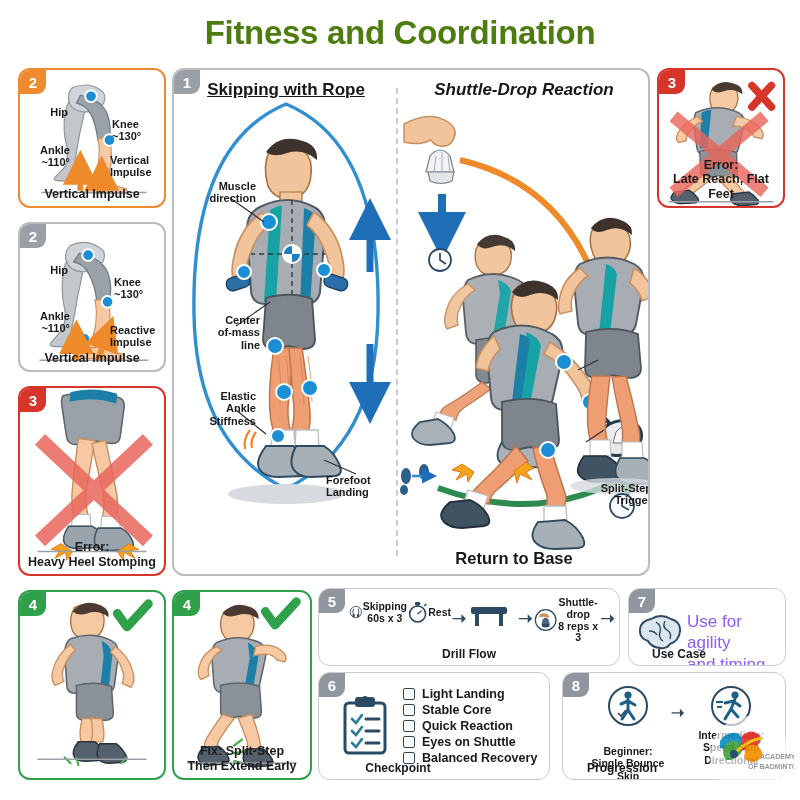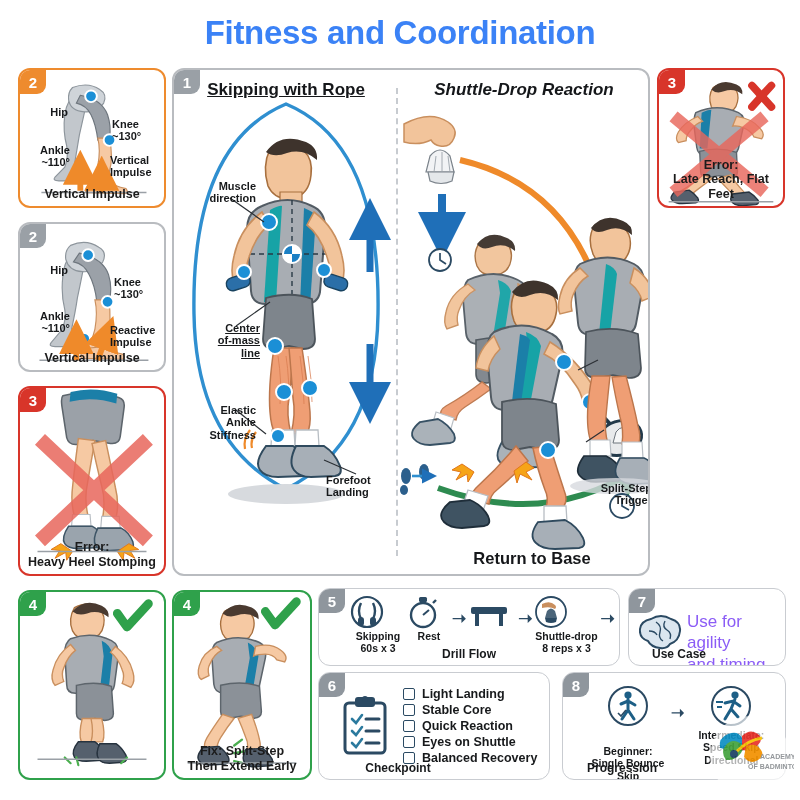--- a/index.html
+++ b/index.html
@@ -8,21 +8,21 @@
     background: #ffffff;
     font-family: "Liberation Sans", sans-serif;
     overflow: hidden;
     position: relative;
   }
   #stage { position: relative; width: 800px; height: 800px; }
 
   .title {
     position: absolute; top: 14px; left: 0; width: 800px;
     text-align: center;
-    font-size: 33px; font-weight: bold; color: #3b82f6;
+    font-size: 33px; font-weight: bold; color: #4d7c0f;
     letter-spacing: -0.3px;
   }
 
   .panel {
     position: absolute;
     background: #fff;
     border-radius: 12px;
     overflow: hidden;
   }
   .panel.orange { border: 2.5px solid #ee8b2e; }
@@ -67,21 +67,21 @@
     line-height: 1.12; text-align: right;
   }
   .lbl.l { text-align: right; }
   .lbl.r { text-align: left; }
 
   svg { display: block; }
   .fig { position: absolute; inset: 0; }
 
   
   .flowrow { position: absolute; display: flex; align-items: flex-start; }
-  .flowitem { display: flex; flex-direction: column; width: 66px; }
+  .flowitem { display: flex; flex-direction: row; align-items: center; width: 66px; }
   .flowitem .fl { font-size: 10.5px; font-weight: bold; color: #17191b; text-align: center; line-height:1.12; margin-top:2px;}
   .arrowch { font-size: 17px; color: #2b4a63; margin: 13px 1px 0 1px; font-weight: bold;}
   .panel-foot {
     position: absolute; bottom: 4px; width: 100%; text-align: center;
     font-size: 12px; font-weight: bold; color: #17191b;
   }
   .checkrow { display: flex; align-items: center; gap: 7px; margin-bottom: 2px; }
   .cbox { width: 12px; height: 12px; border: 1.6px solid #2b4a63; border-radius: 2px; flex: none; }
   .ctxt { font-size: 12.5px; font-weight: bold; color: #17191b; }
   .usecase-txt { font-size: 17px; font-weight: normal; color: #8b5cf6; line-height: 1.25; }
@@ -359,22 +359,22 @@
         <line x1="56" y1="104" x2="90" y2="128"></line>
         <line x1="62" y1="232" x2="96" y2="208"></line>
         <line x1="62" y1="316" x2="92" y2="340"></line>
         <line x1="182" y1="380" x2="150" y2="366"></line>
       </g>
 
       <path d="M196 178 L196 118" stroke="#1f6fb8" stroke-width="7" marker-end="url(#arrBlue)"></path>
       <path d="M196 250 L196 316" stroke="#1f6fb8" stroke-width="7" marker-end="url(#arrBlue)"></path>
     </svg>
     <div class="lbl" style="left:8px; top:110px; width:74px;">Muscle<br>direction</div>
-    <div class="lbl" style="left:6px; top:252px; width:80px;text-decoration:underline;">Center<br>of-mass<br>line</div>
-    <div class="lbl" style="left:4px; top:320px; width:78px;margin-top:14px;">Elastic<br>Ankle<br>Stiffness</div>
+    <div class="lbl" style="left:6px; top:244px; width:80px;">Center<br>of-mass<br>line</div>
+    <div class="lbl" style="left:4px; top:320px; width:78px;">Elastic<br>Ankle<br>Stiffness</div>
     <div class="lbl r" style="left:152px; top:404px; width:70px;">Forefoot<br>Landing</div>
 
     <div class="bigtitle" style="left:224px; width:252px;font-style:italic;">Shuttle-Drop Reaction</div>
     <svg style="position:absolute; left:224px; top:24px; width:252px; height:460px;" viewBox="0 0 252 460">
 
       <path d="M6 30 q26 -14 44 -2 q10 7 6 16 q-4 10 -14 8 q-6 -1 -9 -6 q-12 6 -27 2 z" fill="#f2c49b" stroke="#c98f5e" stroke-width="1.5"></path>
 
       <path d="M32 62 q10 -12 20 0 l4 16 l-28 0 z" fill="#f2f3f5" stroke="#7c848c" stroke-width="1.2"></path>
       <path d="M30 78 l26 0 l-2 9 q-11 5 -22 0 z" fill="#e4e7ea" stroke="#7c848c" stroke-width="1.2"></path>
       <g stroke="#9aa2a9" stroke-width="0.9">
@@ -469,21 +469,21 @@
       <path d="M224 404 L224 412 L231 416" stroke="#2b4a63" stroke-width="1.7" fill="none"></path>
 
       <g stroke="#2a2f34" stroke-width="1.2" fill="none">
         <line x1="180" y1="276" x2="200" y2="266"></line>
         <line x1="188" y1="348" x2="206" y2="336"></line>
       </g>
     </svg>
 
     <div class="lbl" style="left:398px; top:412px; width:80px;">Split-Step<br>Trigger</div>
 
-    <div class="bigcaption" style="left:232px; width:252px;">Return to Base</div>
+    <div class="bigcaption" style="left:214px; width:252px;">Return to Base</div>
   </div>
 
   <div class="panel plain" style="left:318px; top:588px; width:302px; height:78px;">
     <div class="badge slate">5</div>
 
     <div class="flowrow" style="left:30px; top:6px;">
       <div class="flowitem" style="width:58px">
         <svg width="36" height="34" viewBox="0 0 36 34">
           <circle cx="18" cy="17" r="15" fill="none" stroke="#2b4a63" stroke-width="2.2"></circle>
           <path d="M12 8 q-4 8 0 16 M24 8 q4 8 0 16" fill="none" stroke="#2b4a63" stroke-width="2.4"></path>

